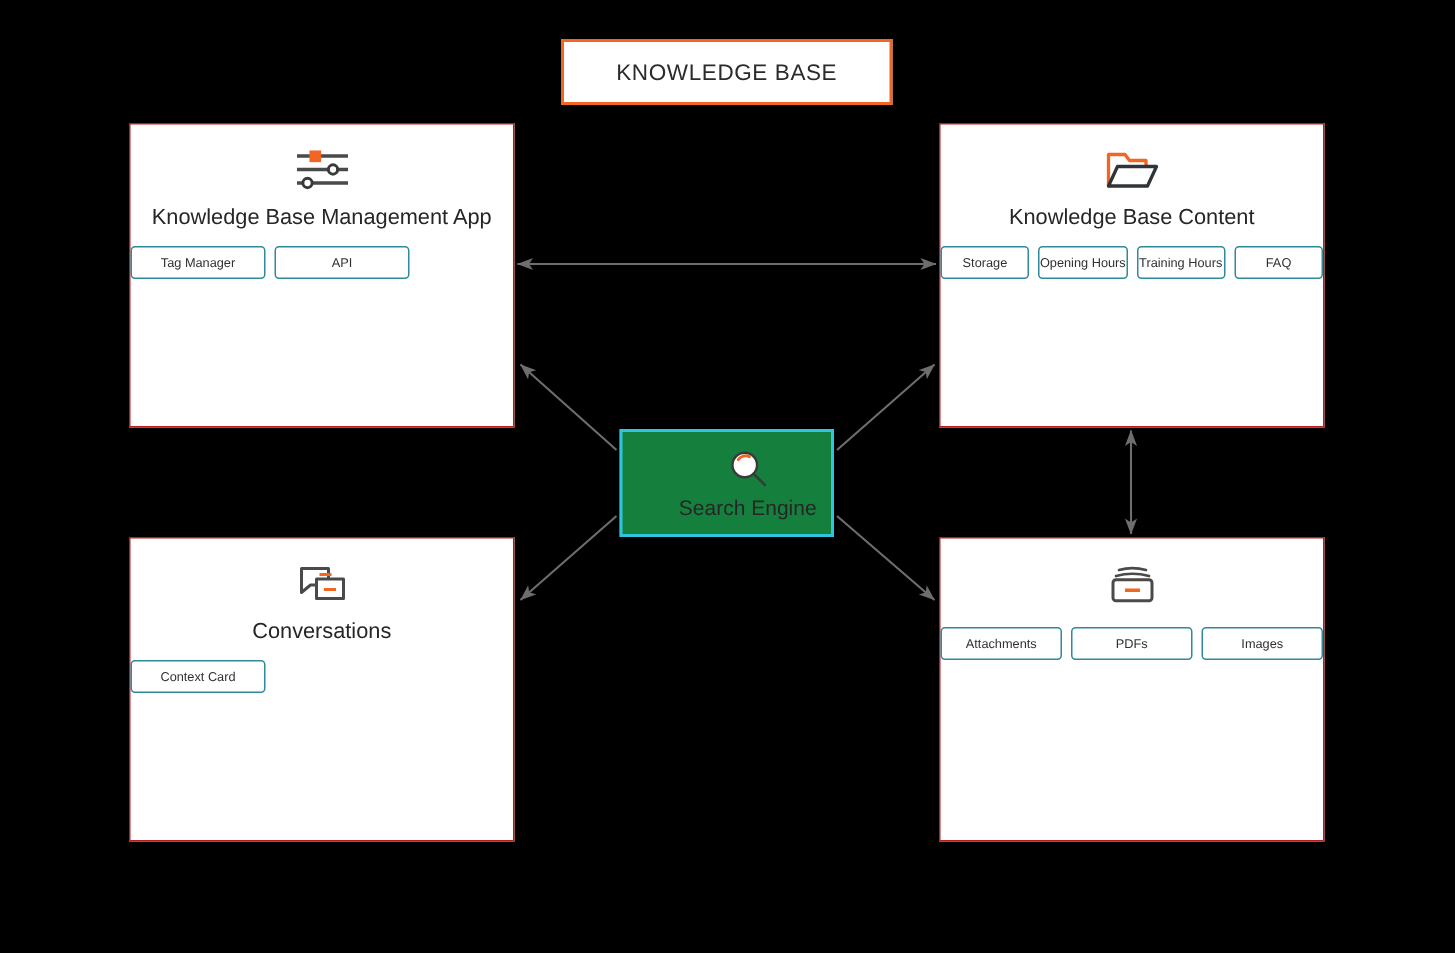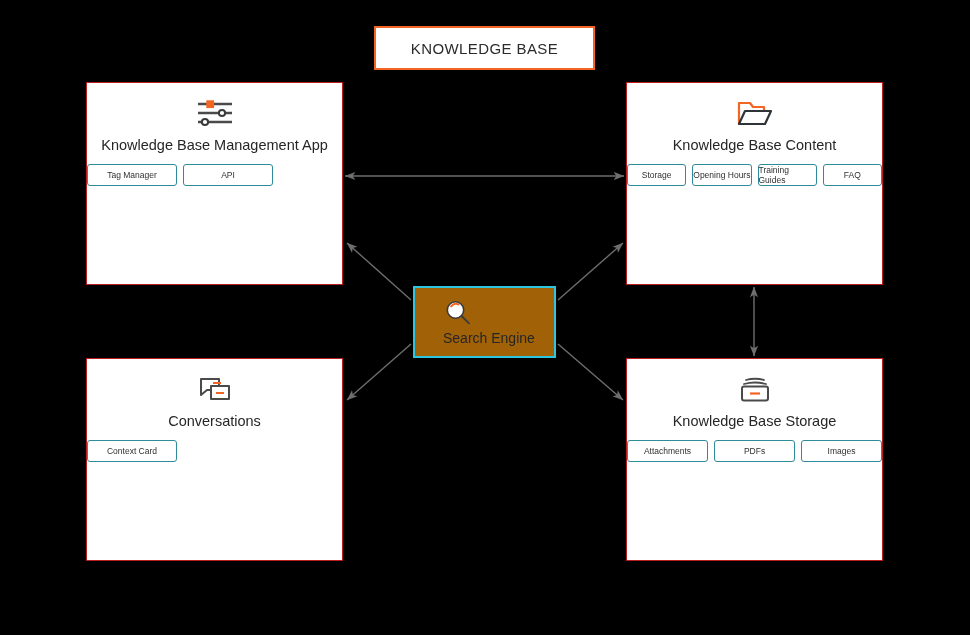--- a/index.html
+++ b/index.html
@@ -97,26 +97,26 @@
     color: #303030;
   }
 
   
   .center-node {
     position: absolute;
     left: 413px;
     top: 286px;
     width: 143px;
     height: 72px;
-    background: #a16207;
+    background: #15803d;
     border: 2px solid #2ec5de;
     box-sizing: border-box;
     display: flex;
     flex-direction: column;
-    align-items: flex-start;
+    align-items: center;
     justify-content: center;
     padding-left: 28px;
   }
   .center-node .center-icon {
     height: 30px;
     display: flex;
     align-items: center;
     justify-content: center;
   }
   .center-node .center-label {
@@ -191,21 +191,21 @@
     <div class="card-icon">
       <svg width="36" height="30" viewBox="0 0 36 30" xmlns="http://www.w3.org/2000/svg">
         <path d="M2,25 L2,4 L13,4 L16,8 L27,8 L27,13" fill="none" stroke="#f26522" stroke-width="2.2" stroke-linejoin="round" stroke-linecap="round"></path>
         <path d="M2,25 L8,12 L34,12 L28,25 Z" fill="#ffffff" stroke="#2f3438" stroke-width="2.2" stroke-linejoin="round" stroke-linecap="round"></path>
       </svg>
     </div>
     <div class="card-title">Knowledge Base Content</div>
     <div class="pill-list">
       <div class="pill">Storage</div>
       <div class="pill">Opening Hours</div>
-      <div class="pill">Training Guides</div>
+      <div class="pill">Training Hours</div>
       <div class="pill">FAQ</div>
     </div>
   </div>
 
   <div class="card card-bl">
     <div class="card-icon">
       <svg width="34" height="30" viewBox="0 0 34 30" xmlns="http://www.w3.org/2000/svg">
         <path d="M3,4 L21,4 L21,15 L9,15 L3,20 Z" fill="#ffffff" stroke="#4a4a4a" stroke-width="2" stroke-linejoin="round"></path>
         <path d="M13,11 L31,11 L31,24 L13,24 Z" fill="#ffffff" stroke="#4a4a4a" stroke-width="2" stroke-linejoin="round"></path>
         <line x1="15" y1="8" x2="23" y2="8" stroke="#f26522" stroke-width="2"></line>
@@ -220,21 +220,20 @@
 
   <div class="card card-br">
     <div class="card-icon">
       <svg width="36" height="30" viewBox="0 0 36 30" xmlns="http://www.w3.org/2000/svg">
         <path d="M9,5 Q18,2.5 27,5" fill="none" stroke="#4a4a4a" stroke-width="1.8" stroke-linecap="round"></path>
         <path d="M7,9 Q18,6 29,9" fill="none" stroke="#4a4a4a" stroke-width="1.8" stroke-linecap="round"></path>
         <rect x="5" y="11.5" width="26" height="14" rx="2" fill="#ffffff" stroke="#4a4a4a" stroke-width="2"></rect>
         <line x1="13" y1="18.5" x2="23" y2="18.5" stroke="#f26522" stroke-width="2.2"></line>
       </svg>
     </div>
-    <div class="card-title">Knowledge Base Storage</div>
     <div class="pill-list">
       <div class="pill">Attachments</div>
       <div class="pill">PDFs</div>
       <div class="pill">Images</div>
     </div>
   </div>
 
   <div class="center-node">
     <div class="center-icon">
       <svg width="30" height="30" viewBox="0 0 30 30" xmlns="http://www.w3.org/2000/svg">

